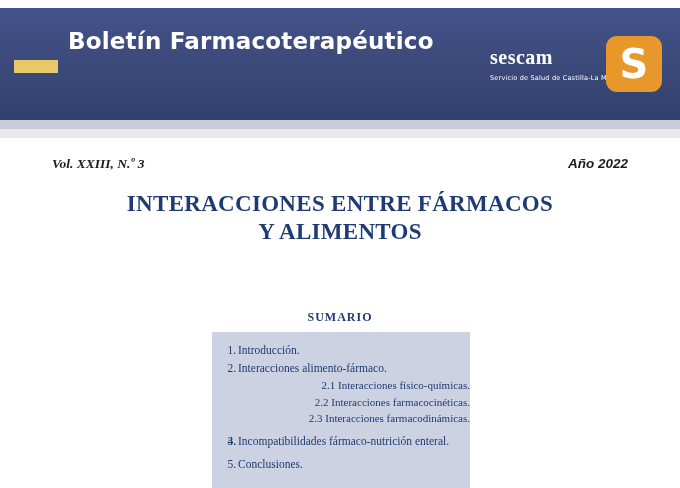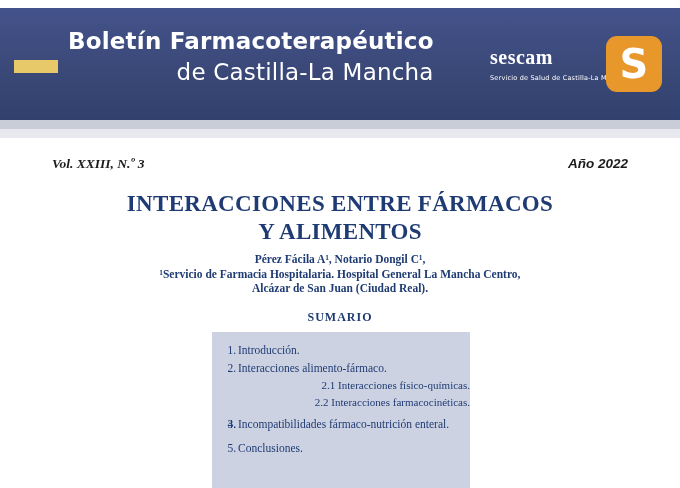--- a/index.html
+++ b/index.html
@@ -250,21 +250,20 @@
 
 <div class="page">
 
   <div class="header">
     <div class="header-band"></div>
     <div class="header-band-inner"></div>
     <div class="gold-bar"></div>
 
     <div class="title-block">
       <div>Boletín Farmacoterapéutico</div>
-      <div class="title-line2">de Castilla-La Mancha</div>
     </div>
 
     <div class="logo">
       <div class="logo-word">sescam</div>
       <div class="logo-sub">Servicio de Salud de Castilla-La Mancha</div>
       <div class="logo-mark">
         <div class="logo-s">S</div>
       </div>
     </div>
 
@@ -277,25 +276,20 @@
     <div class="vol-row">
       <div class="vol">Vol. XXIII, N.º 3</div>
       <div class="year">Año 2022</div>
     </div>
 
     <div class="doc-title">
       <div>INTERACCIONES ENTRE FÁRMACOS</div>
       <div>Y ALIMENTOS</div>
     </div>
 
-    <div class="authors">
-      <div>Pérez Fácila A¹, Notario Dongil C¹,</div>
-      <div>¹Servicio de Farmacia Hospitalaria. Hospital General La Mancha Centro,</div>
-      <div>Alcázar de San Juan (Ciudad Real).</div>
-    </div>
 
     <div class="sumario">SUMARIO</div>
 
     <div class="toc-box">
       <ul class="toc-list">
 
         <li class="toc-item">
           <span class="toc-num">1.</span>
           <span>Introducción.</span>
         </li>
@@ -303,20 +297,23 @@
         <li class="toc-item">
           <span class="toc-num">2.</span>
           <span>Interacciones alimento-fármaco.</span>
         </li>
         <li class="toc-sub">
           <span>2.1 Interacciones físico-químicas.</span>
         </li>
         <li class="toc-sub">
           <span>2.2 Interacciones farmacocinéticas.</span>
         </li>
+        <li class="toc-sub">
+          <span>2.3 Interacciones farmacodinámicas.</span>
+        </li>
 
         <li class="toc-item" style="margin-top:6px;">
           <span class="toc-num">3.</span>
         </li>
 
         <li class="toc-item" style="margin-top:6px;">
           <span class="toc-num">4.</span>
           <span>Incompatibilidades fármaco-nutrición enteral.</span>
         </li>
 

